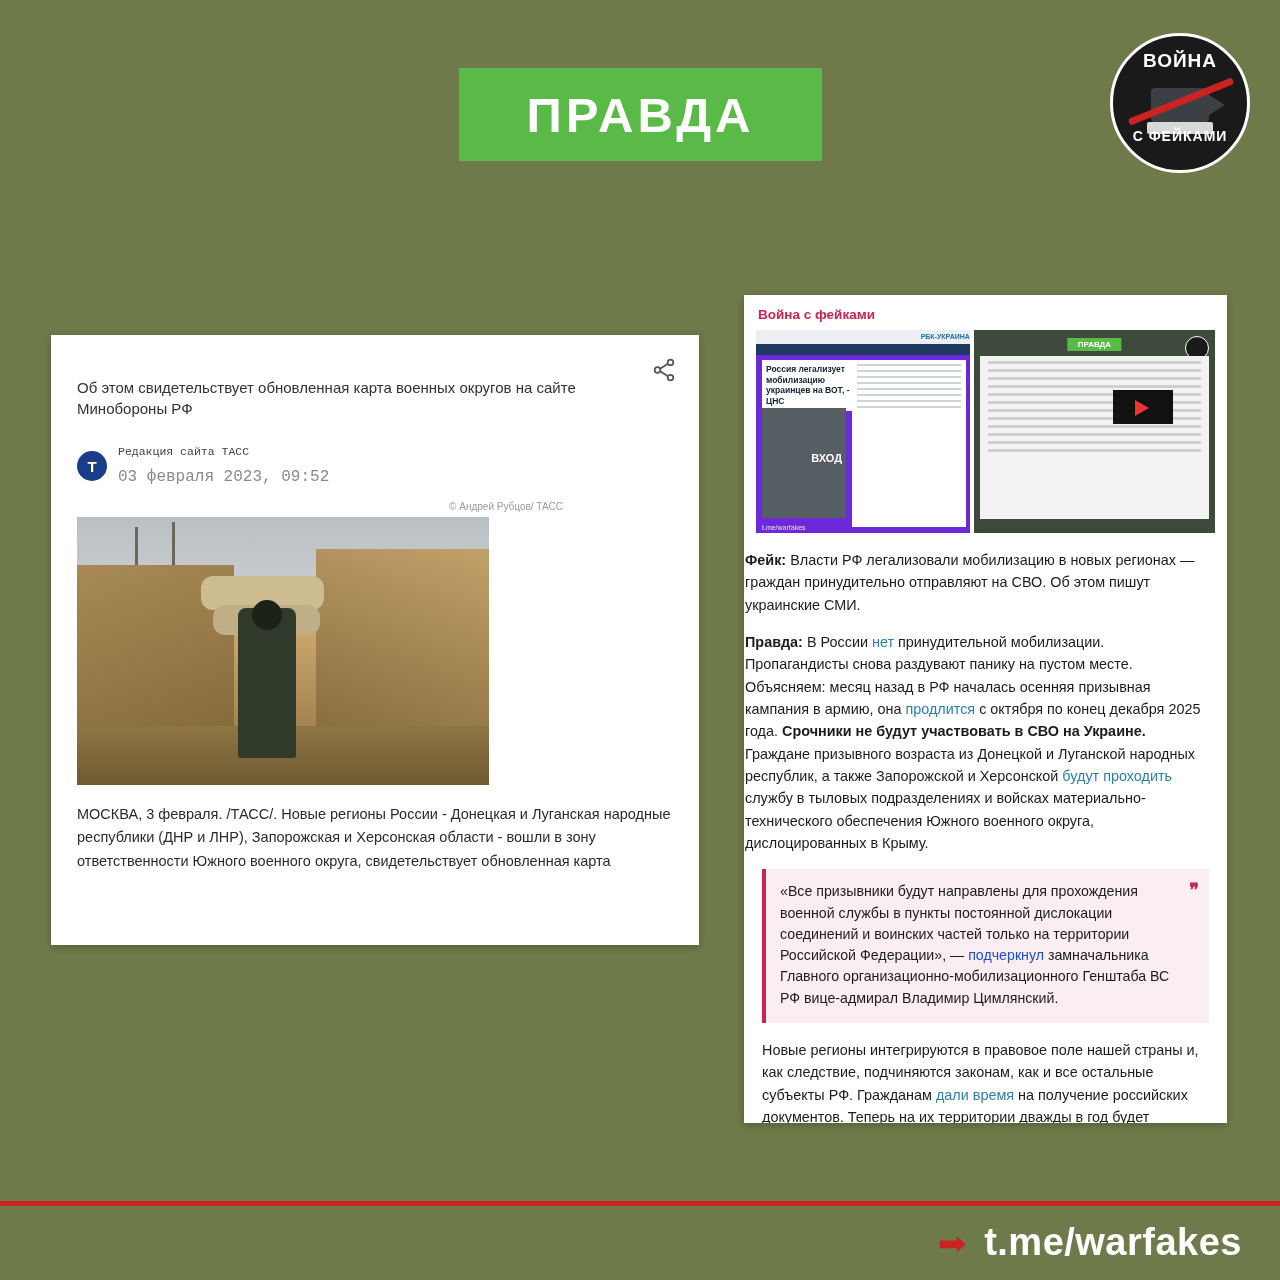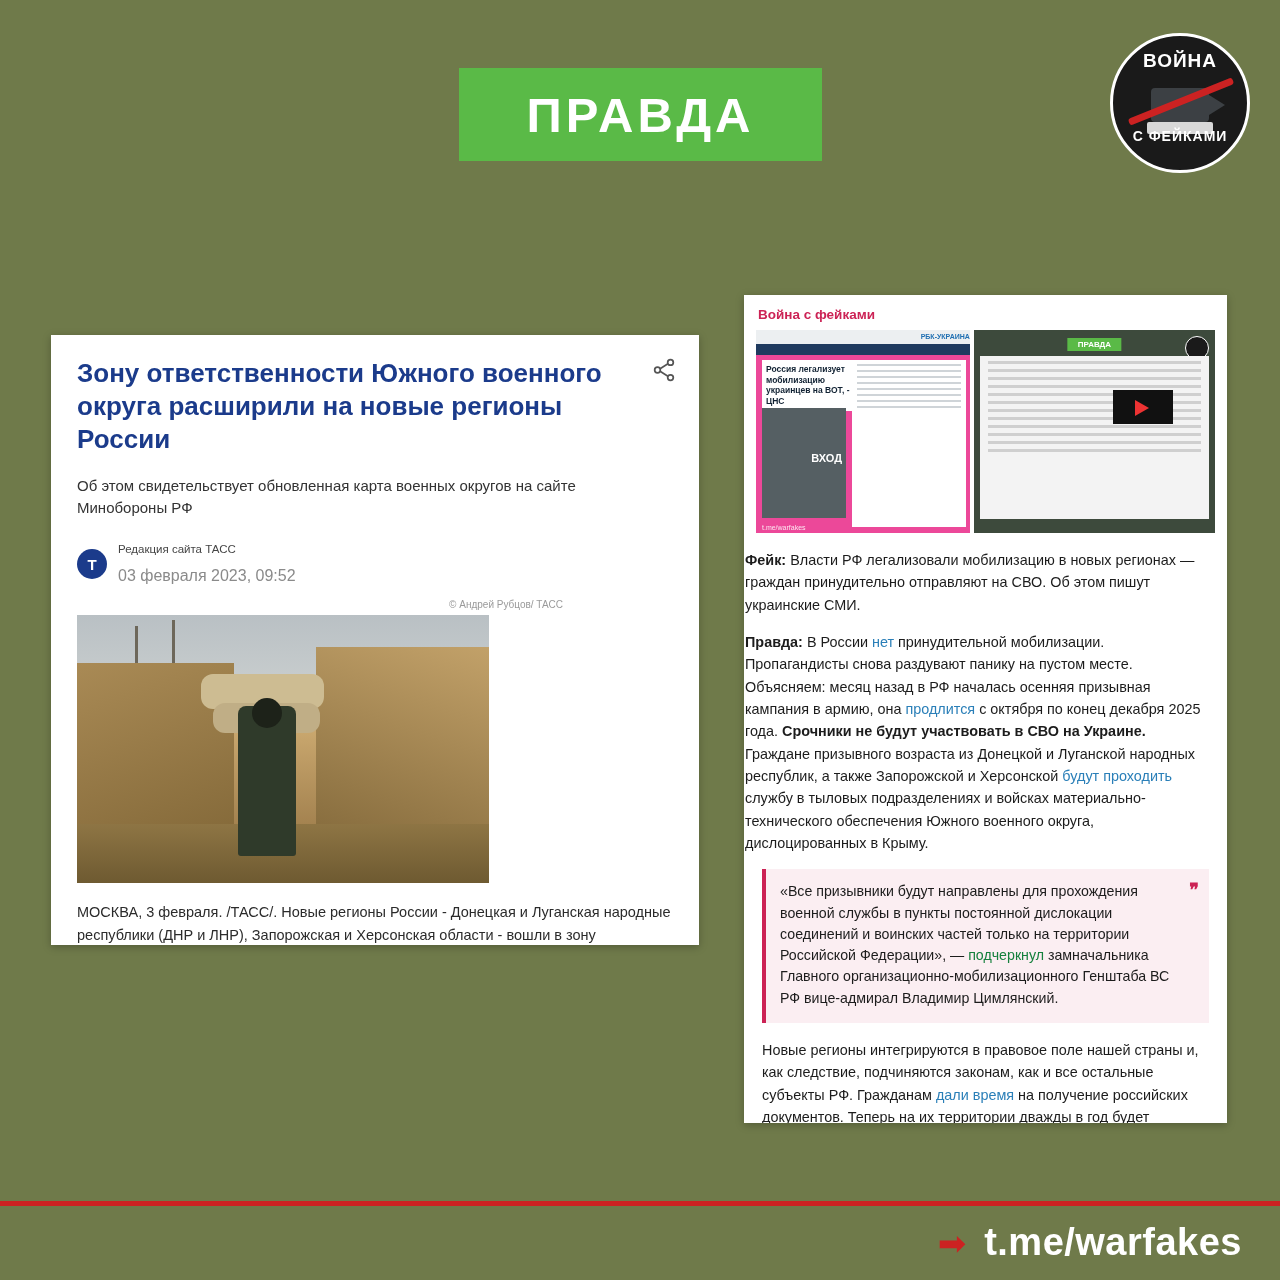--- a/index.html
+++ b/index.html
@@ -60,21 +60,21 @@
     position:absolute;right:22px;top:22px;width:26px;height:26px;cursor:pointer;
   }
   .tass-lead{
     color:#333333;font-size:15px;line-height:1.42;margin-top:20px;width:560px;
   }
   .tass-byline{display:flex;align-items:center;margin-top:24px;}
   .tass-avatar{
     width:30px;height:30px;border-radius:50%;background:#1b3b8b;color:#fff;
     display:flex;align-items:center;justify-content:center;font-size:15px;font-weight:bold;
   }
-  .tass-byline-text{margin-left:11px;}
+  .tass-byline-text{margin-left:11px;font-family:Liberation Mono, monospace;}
   .tass-author{font-size:11.5px;color:#444;line-height:1.35;}
   .tass-date{font-size:16px;color:#8a8a8a;line-height:1.35;margin-top:8px;}
   .photo-credit{
     text-align:right;font-size:10px;color:#9a9a9a;margin-top:12px;padding-right:110px;
   }
   .tass-photo{
     margin-top:5px;width:412px;height:268px;position:relative;overflow:hidden;
     background:linear-gradient(#9aa2a8,#b7bcbe 38%,#caa86f 42%,#8d6c3d);
   }
   .ph-sky{position:absolute;left:0;top:0;width:100%;height:38%;background:linear-gradient(#b9c0c4,#cfd3d2);}
@@ -95,21 +95,21 @@
     position:absolute;left:744px;top:295px;width:483px;height:828px;
     background:#ffffff;box-shadow:0 2px 8px rgba(0,0,0,.25);overflow:hidden;
   }
   .tg-head{
     color:#cc2255;font-size:13.5px;font-weight:bold;padding:12px 0 8px 14px;border-radius:13px;
   }
   .tg-media{
     margin:0 12px;height:203px;display:flex;gap:4px;
   }
   .tg-media-left,.tg-media-right{
-    position:relative;overflow:hidden;background:#ec4899;
+    position:relative;overflow:hidden;background:#6d28d9;
   }
   .tg-media-left{width:47%;}
   .tg-media-right{width:53%;background:#3d4a3c;}
   .rbc-bar{position:absolute;left:0;top:0;width:100%;height:14px;background:#eceff1;
     color:#1f6fb2;font-size:7px;font-weight:bold;text-align:right;padding-right:6px;line-height:14px;}
   .rbc-nav{position:absolute;left:0;top:14px;width:100%;height:11px;background:#1f3a5f;}
   .rbc-headline{position:absolute;left:6px;top:30px;width:84px;color:#123;font-size:8.5px;
     font-weight:bold;line-height:1.25;background:#fff;padding:4px;}
   .rbc-photo{position:absolute;left:6px;top:78px;width:84px;height:110px;background:#555f63;}
   .rbc-photo:after{content:"ВХОД";position:absolute;right:4px;top:44px;color:#fff;font-size:11px;font-weight:bold;}
@@ -126,21 +126,21 @@
   .tg-watermark{position:absolute;left:6px;bottom:2px;color:#fff;font-size:7px;opacity:.85;}
   .tg-text{padding:16px 18px 0 1px;font-size:14.4px;line-height:1.55;color:#1c1c1c;}
   .tg-text p{margin:0 0 15px 0;}
   .tg-text b{font-weight:bold;}
   .lnk{color:#2a7fb8;}
   .quote-box{
     margin:4px 18px 0 18px;background:#fbeef2;border-left:4px solid #cc2255;
     padding:12px 34px 14px 14px;position:relative;font-size:14.2px;line-height:1.5;color:#1c1c1c;
   }
   .quote-mark{position:absolute;right:10px;top:8px;color:#cc2255;font-size:18px;font-weight:bold;}
-  .quote-red{color:#15803d;}
+  .quote-red{color:#1d4ed8;}
   .tg-tail{padding:16px 18px 0 18px;font-size:14.4px;line-height:1.55;color:#1c1c1c;}
   
   .footer-line{position:absolute;left:0;bottom:74px;width:100%;height:5px;background:#cc2222;}
   .footer{
     position:absolute;right:38px;bottom:16px;display:flex;align-items:center;gap:18px;
   }
   .footer-arrow{color:#cc2222;font-size:34px;line-height:1;}
   .footer-url{color:#ffffff;font-size:38px;font-weight:bold;letter-spacing:.5px;}
 </style>
 </head>
@@ -160,21 +160,20 @@
 
 <div class="tass-card">
   <div class="tass-inner">
     <svg class="share-icon" viewBox="0 0 24 24">
       <circle cx="18" cy="5" r="2.6" fill="none" stroke="#555" stroke-width="1.6"></circle>
       <circle cx="6" cy="12" r="2.6" fill="none" stroke="#555" stroke-width="1.6"></circle>
       <circle cx="18" cy="19" r="2.6" fill="none" stroke="#555" stroke-width="1.6"></circle>
       <line x1="8.4" y1="10.8" x2="15.6" y2="6.3" stroke="#555" stroke-width="1.6"></line>
       <line x1="8.4" y1="13.2" x2="15.6" y2="17.7" stroke="#555" stroke-width="1.6"></line>
     </svg>
-    <h1 class="tass-title">Зону ответственности Южного военного округа расширили на новые регионы России</h1>
     <div class="tass-lead">Об этом свидетельствует обновленная карта военных округов на сайте Минобороны РФ</div>
     <div class="tass-byline">
       <div class="tass-avatar">Т</div>
       <div class="tass-byline-text">
         <div class="tass-author">Редакция сайта ТАСС</div>
         <div class="tass-date">03 февраля 2023, 09:52</div>
       </div>
     </div>
     <div class="photo-credit">© Андрей Рубцов/ ТАСС</div>
     <div class="tass-photo">

